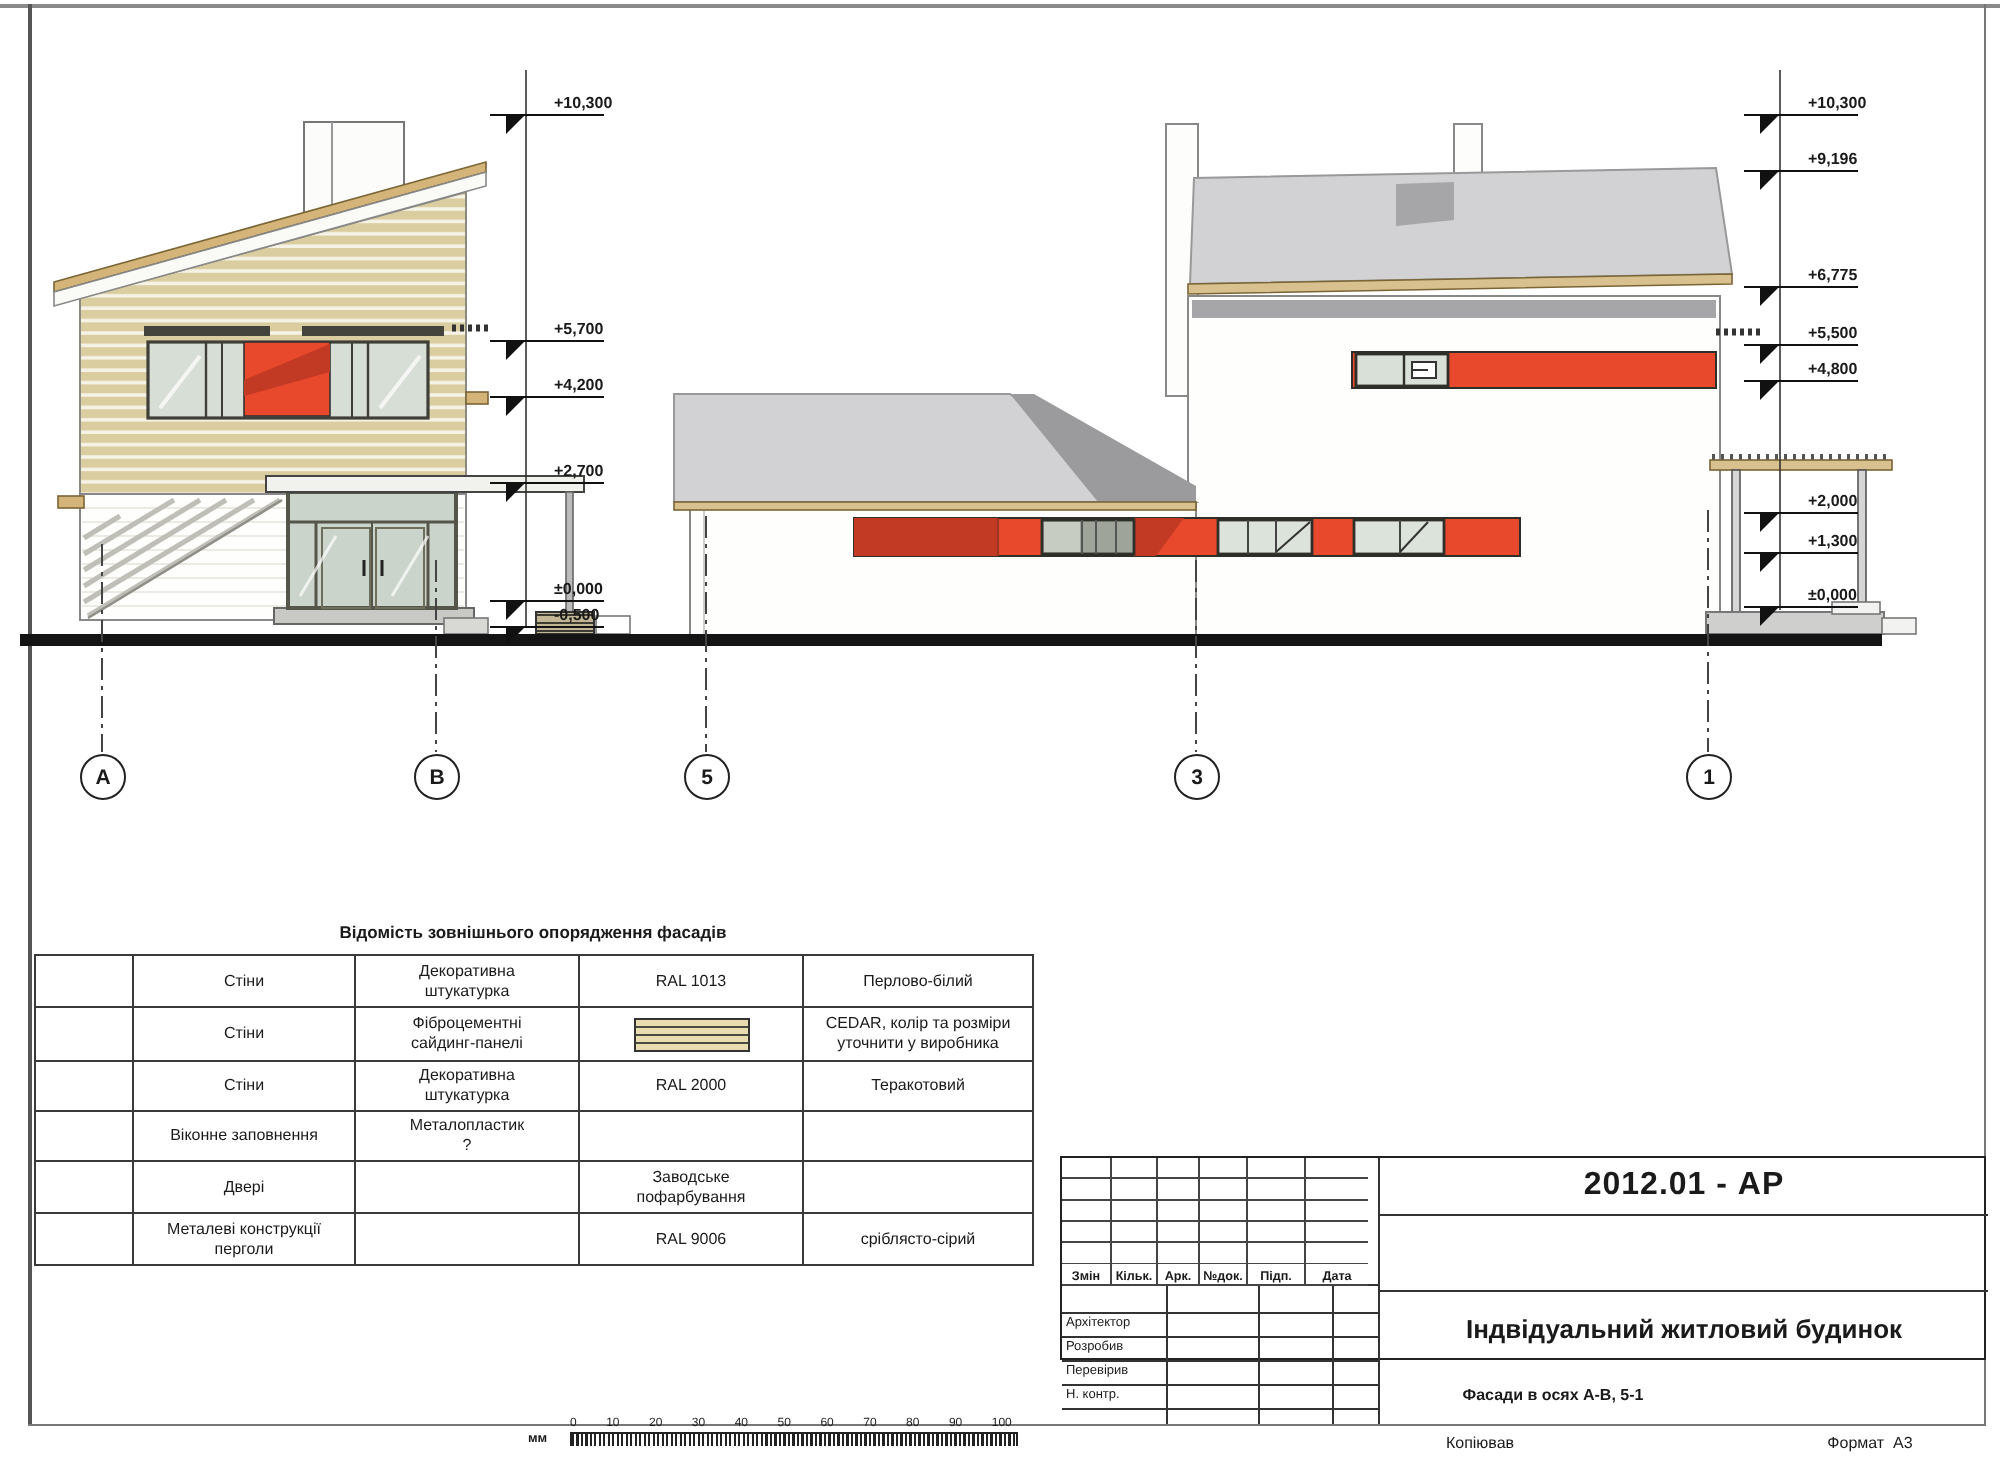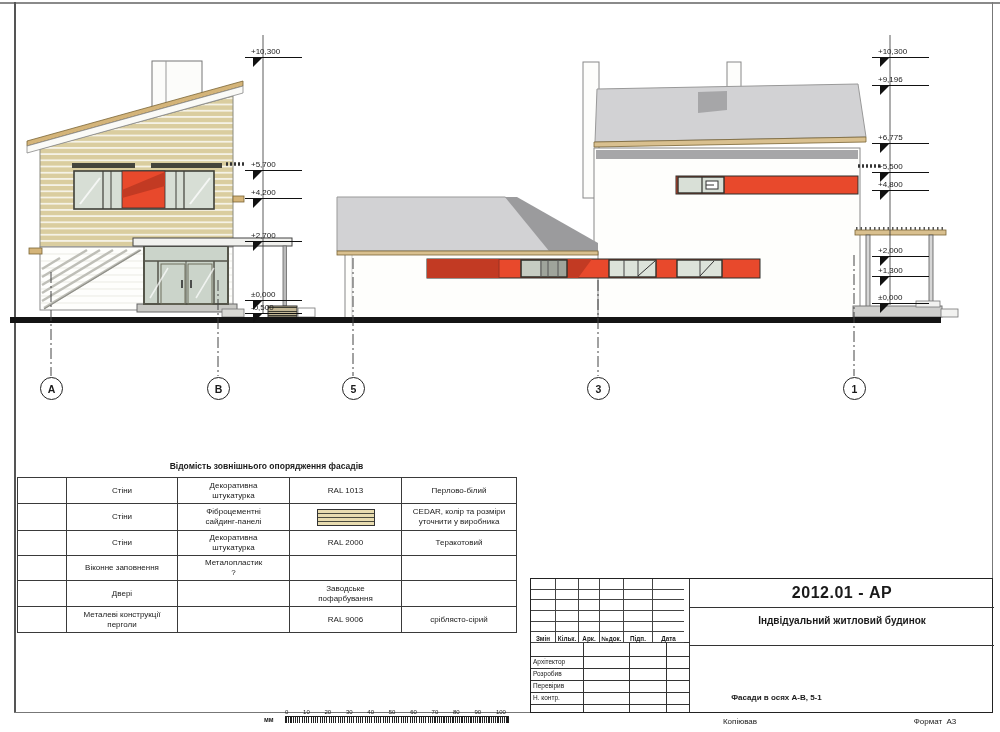--- a/index.html
+++ b/index.html
@@ -6,39 +6,39 @@
   body{width:1000px;height:732px;position:relative;overflow:hidden;
        font-family:"Liberation Sans","DejaVu Sans",sans-serif;color:#1a1a1a;}
   .abs{position:absolute;}
   
   .frame{position:absolute;background:#8a8a8a;}
   
   .elev{position:absolute;width:57px;height:22px;}
   .elev .ln{position:absolute;left:0;top:11px;width:100%;border-top:1.2px solid #111;}
   .elev .tri{position:absolute;left:8px;top:11px;width:0;height:0;
              border-left:10px solid #111;border-bottom:10px solid transparent;}
-  .elev .lbl{position:absolute;left:6px;top:1px;font-size:8px;font-weight:normal;
-             white-space:nowrap;font-style:normal;}
+  .elev .lbl{position:absolute;left:20px;top:1px;font-size:8px;font-weight:bold;
+             white-space:nowrap;font-style:normal;padding-left:12px;}
   
   .axis{position:absolute;width:21px;height:21px;border:1.3px solid #222;border-radius:50%;
         background:#fff;display:flex;align-items:center;justify-content:center;
         font-size:10.5px;font-weight:bold;}
   
   .ftable-title{position:absolute;left:17px;top:461px;width:499px;text-align:center;
         font-size:8.5px;font-weight:bold;}
   table.ftable{position:absolute;left:17px;top:477px;width:499px;border-collapse:collapse;
         table-layout:fixed;}
   table.ftable th,table.ftable td{border:1px solid #3a3a3a;font-size:8px;padding:0 3px;
         text-align:center;vertical-align:middle;white-space:pre-line;line-height:10px;}
   table.ftable th{font-weight:bold;}
   table.ftable{border:1.5px solid #222;}
   .swatch{display:inline-block;width:56px;height:15px;border:1px solid #333;vertical-align:middle;
         background:repeating-linear-gradient(180deg,#e8dcb0 0 3px,#4a4a3e 3px 4px);}
   
-  .tb{position:absolute;left:530px;top:578px;width:463px;height:135px;border:1.5px solid #222;
+  .tb{position:absolute;left:530px;top:578px;width:463px;height:102px;border:1.5px solid #222;
       box-sizing:border-box;font-size:6.5px;}
   .tb .cell{position:absolute;box-sizing:border-box;border-color:#333;}
   .rcol{position:relative;float:left;height:64px;box-sizing:border-box;border-right:1px solid #444;
         background:repeating-linear-gradient(180deg,transparent 0 9.7px,#444 9.7px 10.65px);}
   .rcol b{position:absolute;bottom:1px;left:0;width:100%;text-align:center;font-size:6.3px;}
   .vline{position:absolute;width:0;border-left:1px solid #333;}
   .hline{position:absolute;height:0;border-top:1px solid #333;}
   .rolelbl{position:absolute;left:2px;font-size:6.5px;}
   
   .ruler-nums{position:absolute;left:285px;top:709px;width:221px;display:flex;
@@ -381,21 +381,21 @@
     <span class="rolelbl" style="top:15px;">Архітектор</span>
     <span class="rolelbl" style="top:27px;">Розробив</span>
     <span class="rolelbl" style="top:39px;">Перевірив</span>
     <span class="rolelbl" style="top:51px;">Н. контр.</span>
   </div>
 
   <div class="cell" style="left:158px;top:0;width:305px;height:29px;border-left:1px solid #333;border-bottom:1px solid #333;display:flex;align-items:center;justify-content:center;">
     <span style="font-size:16px;font-weight:bold;letter-spacing:0.5px;">2012.01 - АР</span>
   </div>
   <div class="cell" style="left:158px;top:29px;width:305px;height:38px;border-left:1px solid #333;border-bottom:1px solid #333;text-align:center;padding-top:7px;">
-    <div style="font-size:10px;font-weight:bold;line-height:12px;">Індвідуальний житловий будинок</div>
+    <div style="font-size:13px;font-weight:bold;line-height:12px;margin-top:44px;">Індвідуальний житловий будинок</div>
   </div>
   <div class="cell" style="left:158px;top:67px;width:174px;height:66px;border-left:1px solid #333;">
     <div style="position:absolute;bottom:10px;width:100%;text-align:center;font-size:8px;font-weight:bold;">Фасади в осях А-В, 5-1</div>
   </div>
 </div>
 
 <div class="abs small8" style="left:700px;top:717px;width:80px;text-align:center;">Копіював</div>
 <div class="abs small8" style="left:890px;top:717px;width:90px;text-align:center;">
   <span>Формат</span>&nbsp;&nbsp;<span>А3</span>
 </div>

